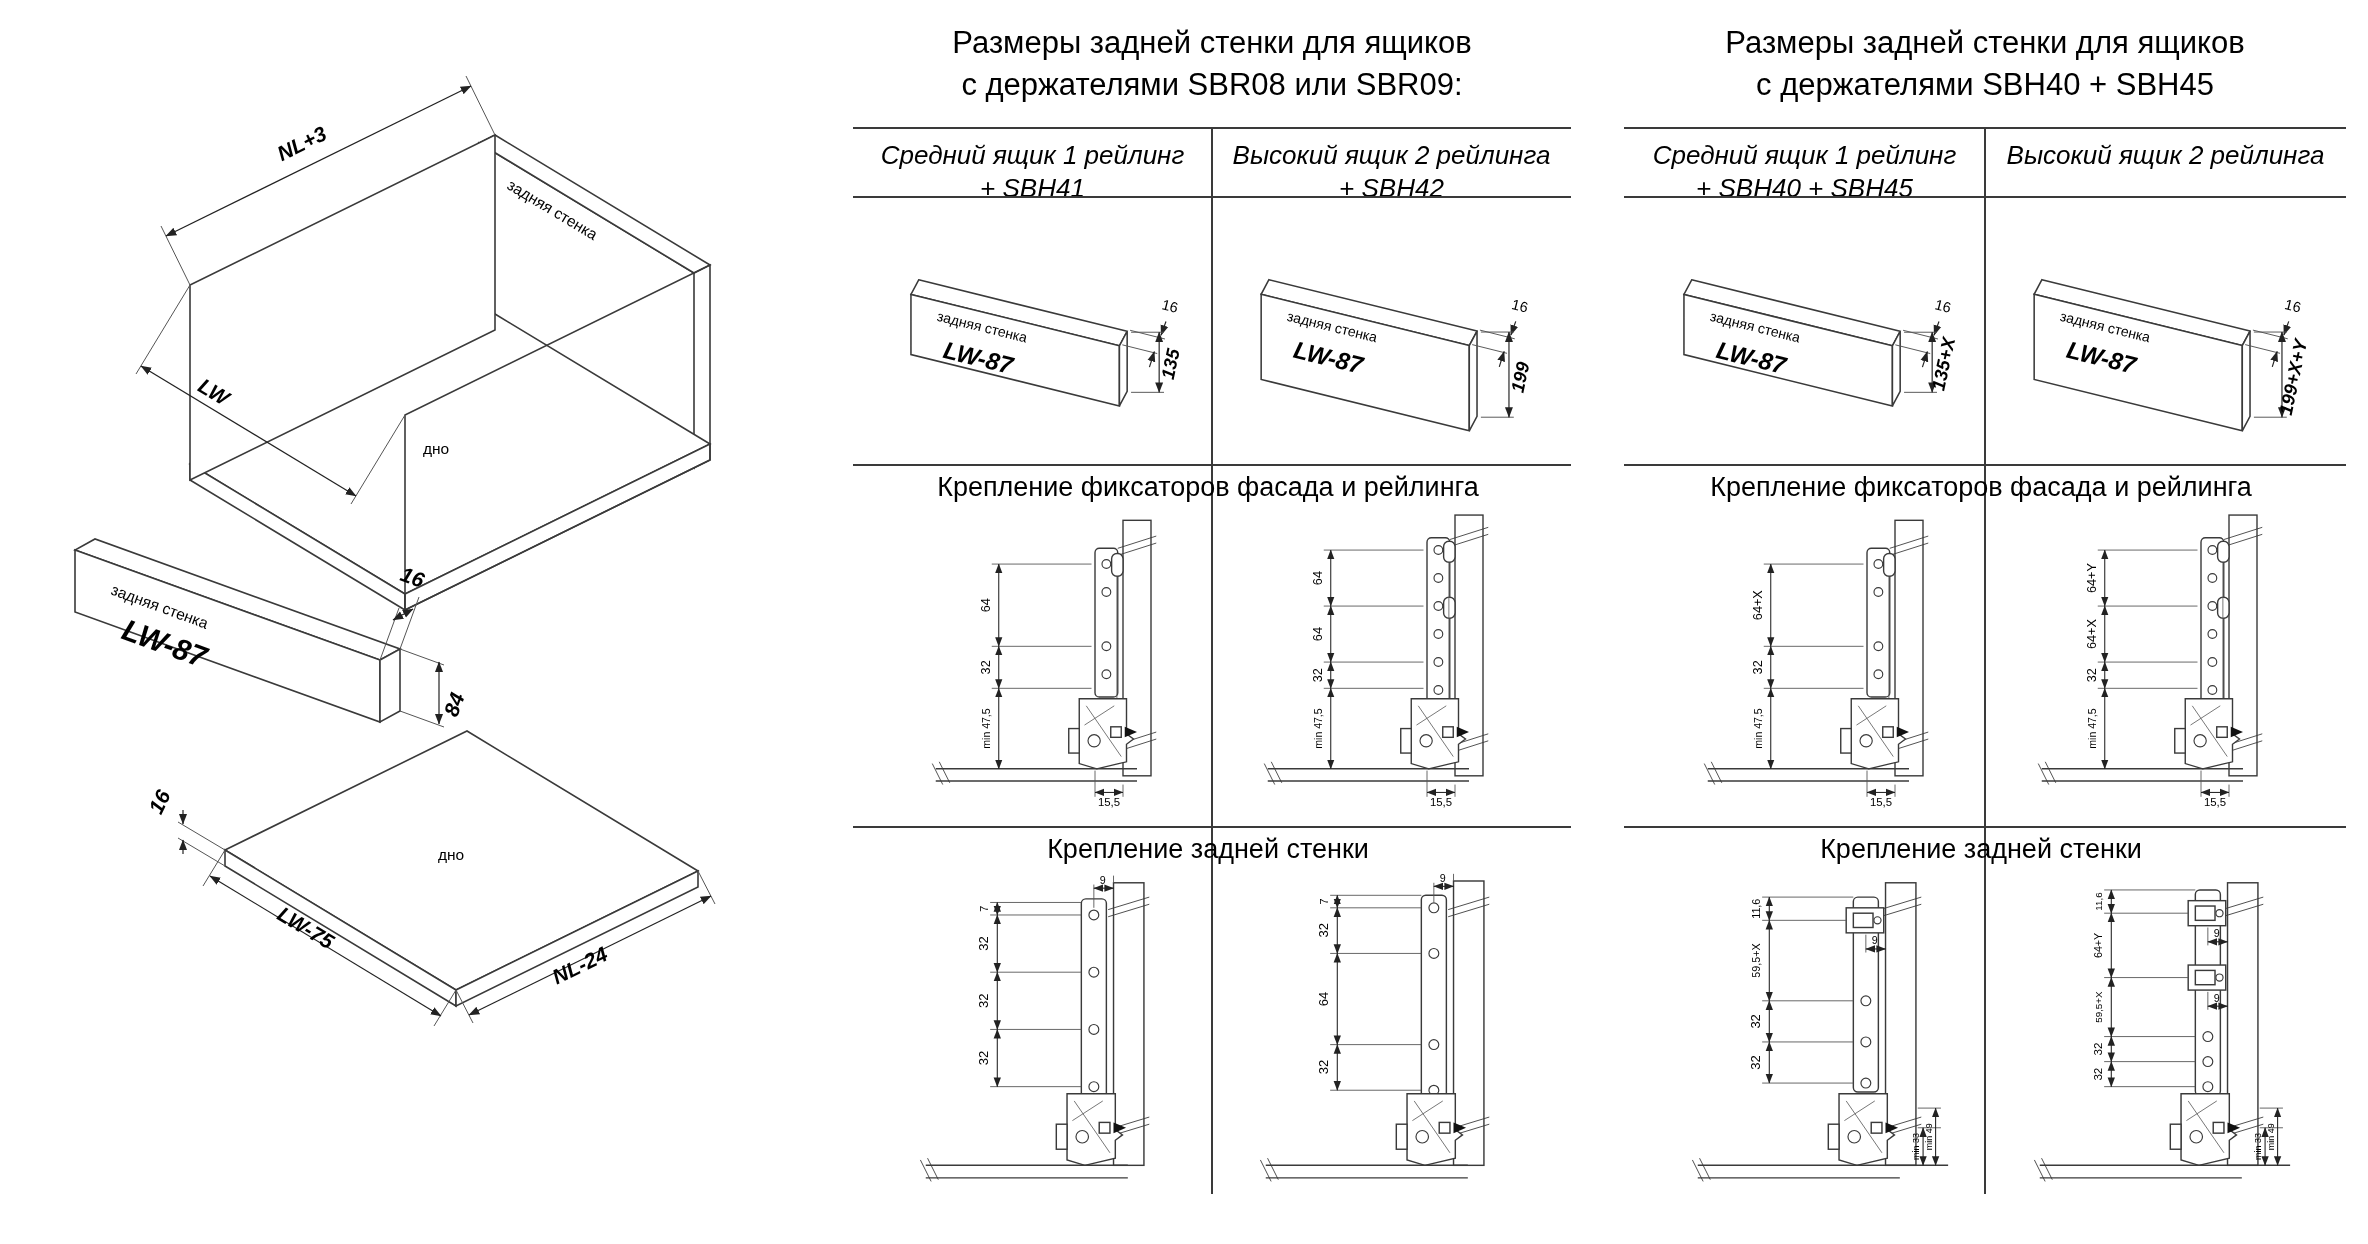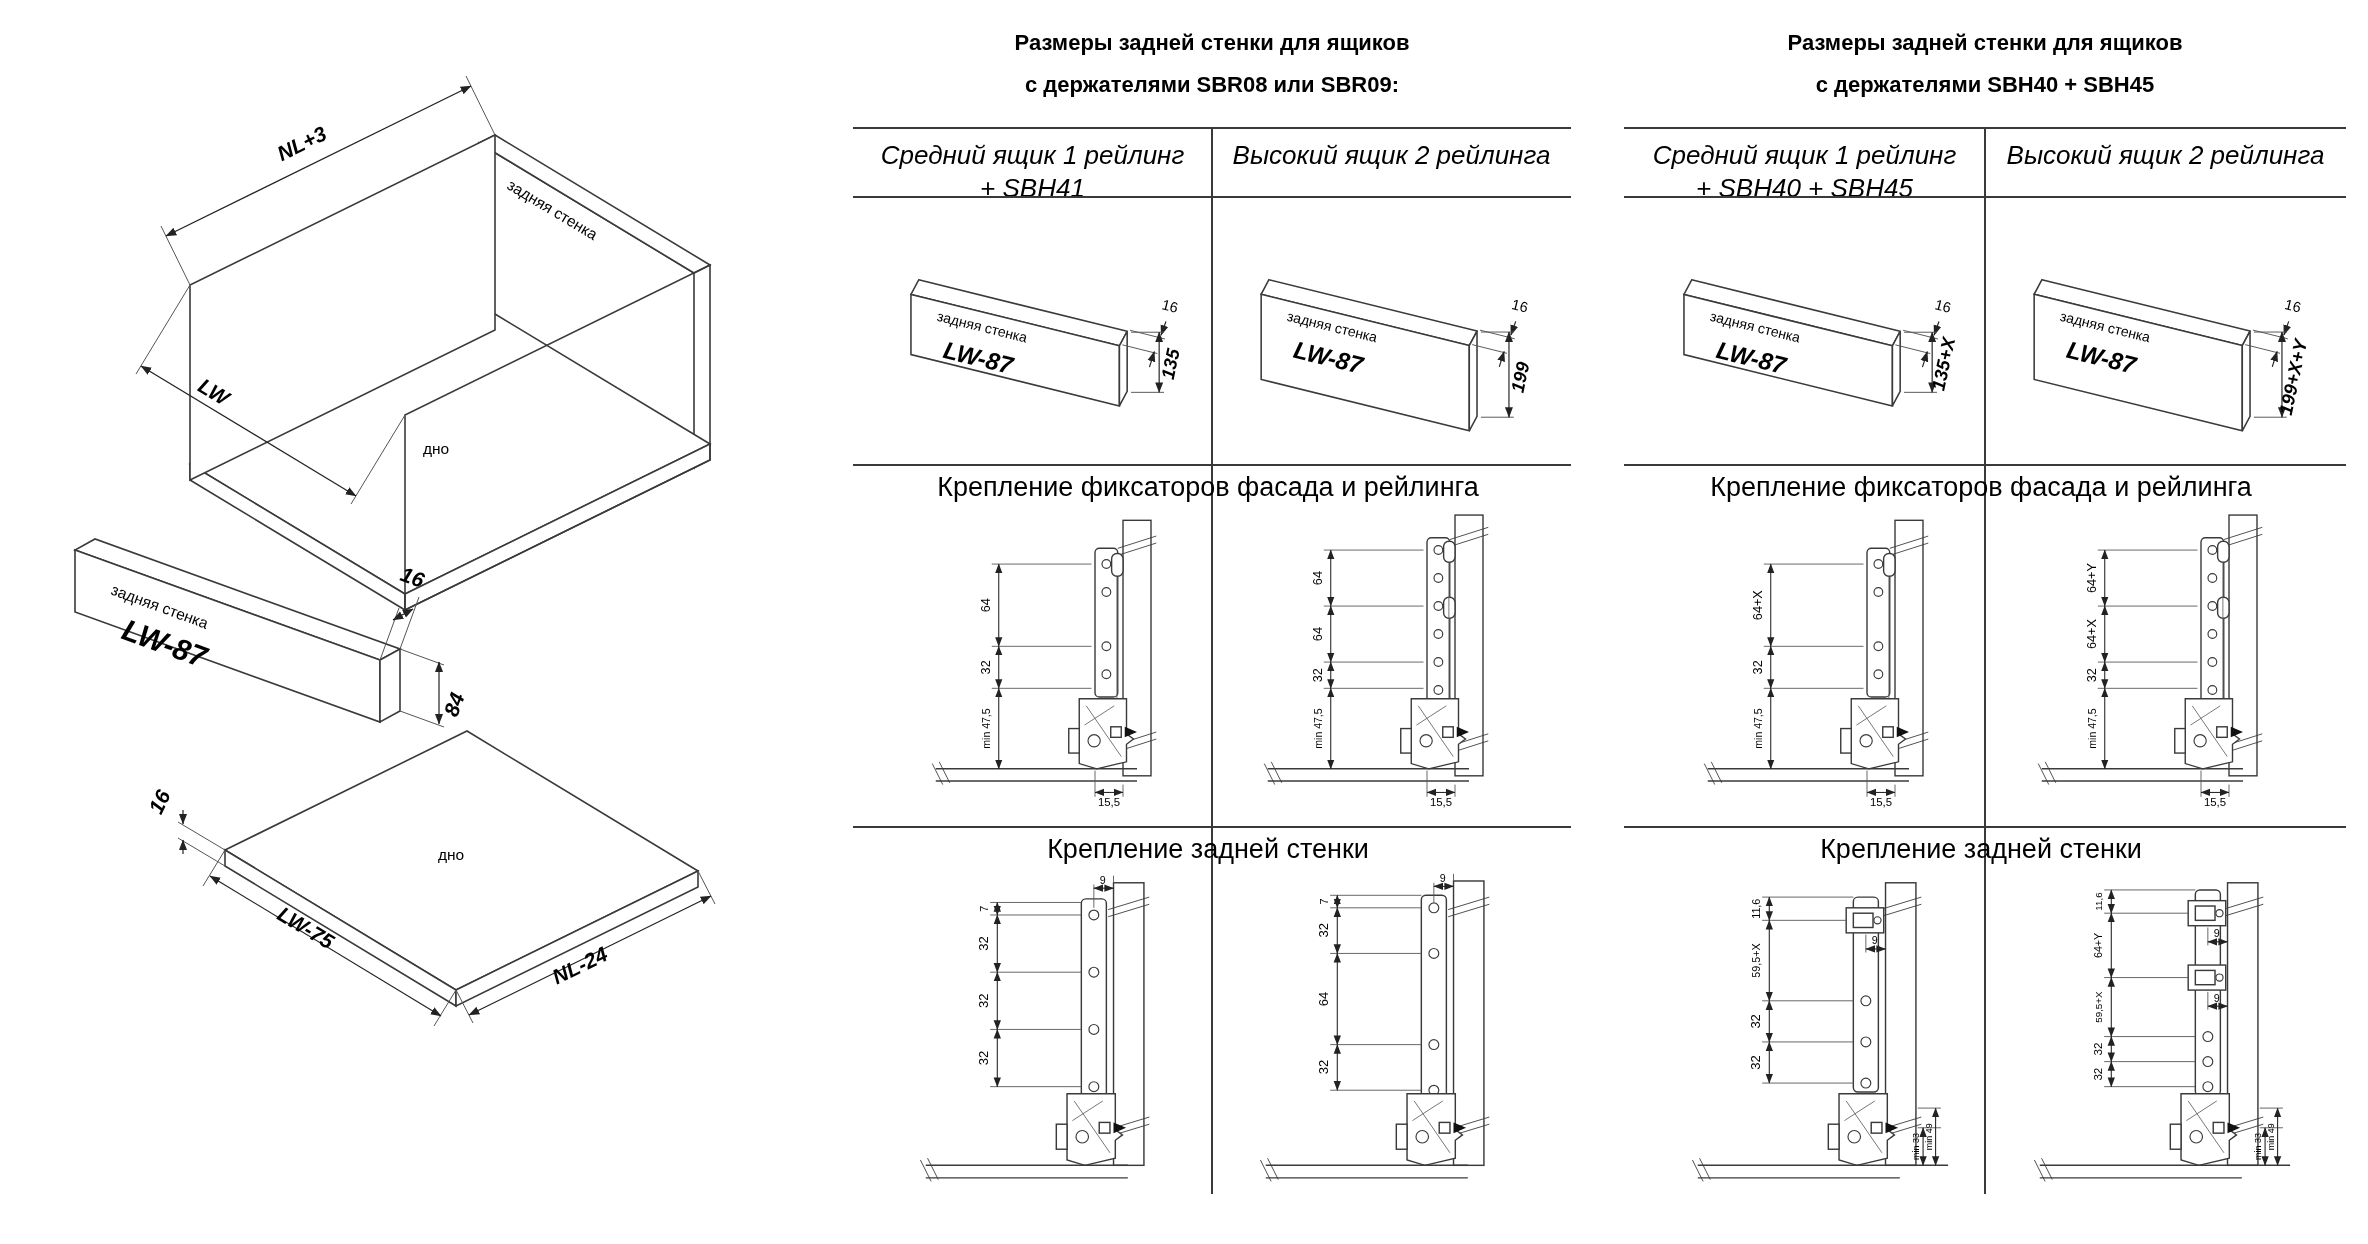--- a/index.html
+++ b/index.html
@@ -1,21 +1,21 @@
 <!DOCTYPE html>
 <html><head>
 <meta charset="utf-8">
 <style>
   *{margin:0;padding:0;box-sizing:border-box}
   html,body{background:#fff}
   body{font-family:"Liberation Sans",sans-serif;color:#000}
   .page{position:relative;width:2368px;height:1244px;background:#fff;overflow:hidden}
   .iso-svg{position:absolute;left:40px;top:10px}
   .sec{position:absolute;top:0;height:1244px}
-  .sec-title{position:absolute;top:22px;left:0;right:0;text-align:center;font-size:22px;font-weight:bold;line-height:42px}
+  .sec-title{position:absolute;top:22px;left:0;right:0;text-align:center;font-size:31px;font-weight:normal;line-height:42px}
   .hline{position:absolute;left:0;right:0;height:0;border-top:2px solid #3a3a3a}
   .vline{position:absolute;left:calc(50% - 1px);top:127px;height:1067px;width:2px;background:#3a3a3a}
   .hdr-row{position:absolute;top:129px;left:0;right:0;height:66px;display:flex}
   .hdr-cell{width:50%;text-align:center;font-style:italic;font-size:26px;line-height:33px;padding-top:10px}
   .row{position:absolute;left:0;right:0;display:flex;justify-content:space-evenly;align-items:flex-start}
   .sub{position:absolute;left:0;right:8px;text-align:center;font-size:27px}
   svg text{font-family:"Liberation Sans",sans-serif;fill:#000}
   .face{fill:#fff;stroke:#3a3a3a;stroke-width:1.6}
   .wire{fill:none;stroke:#3a3a3a;stroke-width:1.6}
   .ln{stroke:#3a3a3a;stroke-width:1.6}
@@ -323,20 +323,21 @@
       <div>с держателями SBR08 или SBR09:</div>
     </div>
     <div class="hline" style="top:127px"></div>
     <div class="hdr-row">
       <div class="hdr-cell">
         <div>Средний ящик 1 рейлинг</div>
         <div>+ SBH41</div>
       </div>
       <div class="hdr-cell">
         <div>Высокий ящик 2 рейлинга</div>
+        <div>+ SBH42</div>
       </div>
     </div>
     <div class="hline" style="top:196px"></div>
     <div class="vline"></div>
 
     <div class="row" style="top:212px;height:246px">
       <svg viewBox="0 0 340 230" style="width:330px;height:223px">
         <use href="#g-panel-mid"></use>
         <text x="66" y="112" transform="rotate(13.8 66 112)" class="t14">задняя стенка</text>
         <text x="72" y="150" transform="rotate(13.8 72 150)" class="lw">LW-87</text>

